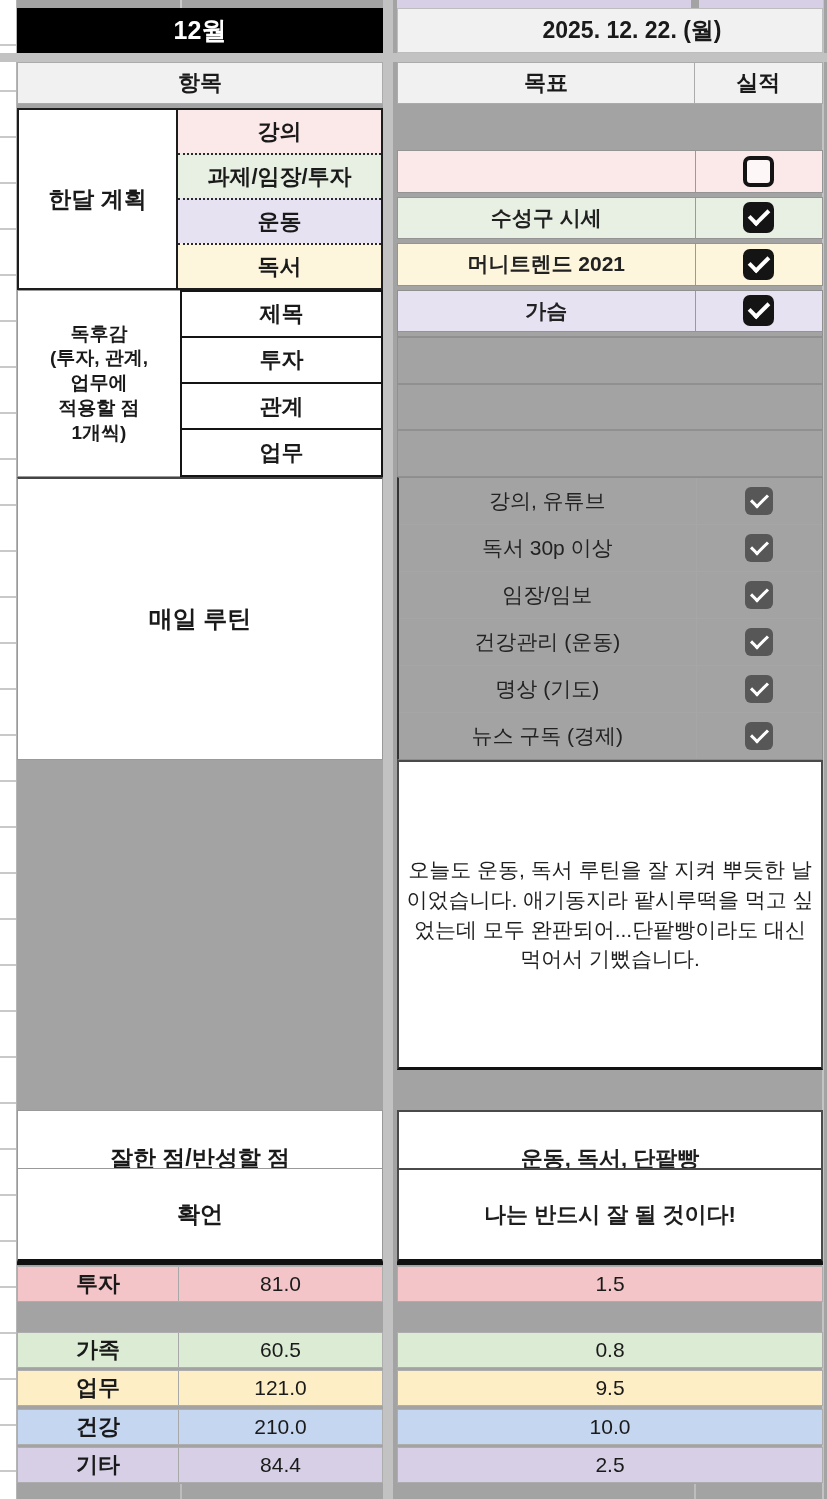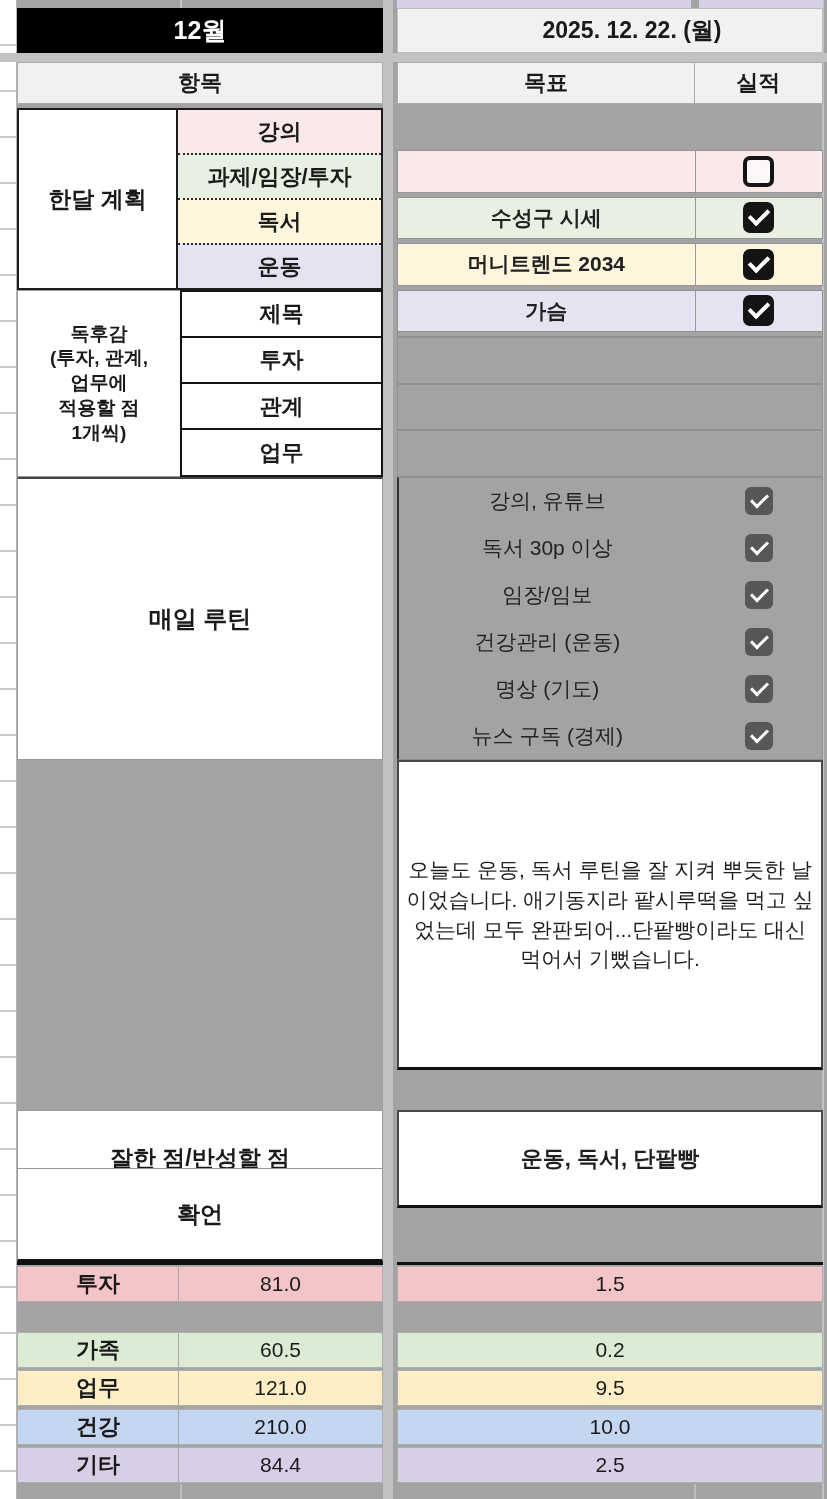--- a/index.html
+++ b/index.html
@@ -145,26 +145,26 @@
     <div class="ml-rows">
 
         <div class="ml-row pink">
           <span>강의</span>
         </div>
 
         <div class="ml-row green">
           <span>과제/임장/투자</span>
         </div>
 
+        <div class="ml-row purple">
+          <span>운동</span>
+        </div>
+
         <div class="ml-row yellow">
           <span>독서</span>
-        </div>
-
-        <div class="ml-row purple">
-          <span>운동</span>
         </div>
       </div>
   </div>
 
   <div class="monthly-right">
 
       <div class="mr-row pink">
         <div class="mr-goal"></div>
         <div class="mr-result">
           <span class="cb unchecked"></span>
@@ -172,21 +172,21 @@
       </div>
 
       <div class="mr-row green">
         <div class="mr-goal">수성구 시세</div>
         <div class="mr-result">
           <span class="cb checked"></span>
         </div>
       </div>
 
       <div class="mr-row yellow">
-        <div class="mr-goal">머니트렌드 2034</div>
+        <div class="mr-goal">머니트렌드 2021</div>
         <div class="mr-result">
           <span class="cb checked"></span>
         </div>
       </div>
 
       <div class="mr-row purple">
         <div class="mr-goal">가슴</div>
         <div class="mr-result">
           <span class="cb checked"></span>
         </div>
@@ -268,20 +268,23 @@
   <div class="gr-box y-grat">
     <div class="grat-text">오늘도 운동, 독서 루틴을 잘 지켜 뿌듯한 날이었습니다. 애기동지라 팥시루떡을 먹고 싶었는데 모두 완판되어...단팥빵이라도 대신 먹어서 기뻤습니다.</div>
   </div>
 
   <div class="gl-box y-refl">잘한 점/반성할 점</div>
   <div class="gr-box y-refl">
     <div class="big-val">운동, 독서, 단팥빵</div>
   </div>
 
   <div class="gl-box y-affm">확언</div>
+  <div class="gr-box y-affm">
+    <div class="big-val">나는 반드시 잘 될 것이다!</div>
+  </div>
 
   <div class="summary-left">
 
       <div class="sum-lrow pinkS">
         <div class="sum-label">투자</div>
         <div class="sum-total">81.0</div>
       </div>
 
       <div class="sum-lrow greenS">
         <div class="sum-label">가족</div>
@@ -304,21 +307,21 @@
       </div>
     </div>
 
   <div class="summary-right">
 
       <div class="sum-rrow pinkS">
         <span>1.5</span>
       </div>
 
       <div class="sum-rrow greenS">
-        <span>0.2</span>
+        <span>0.8</span>
       </div>
 
       <div class="sum-rrow yellowS">
         <span>9.5</span>
       </div>
 
       <div class="sum-rrow blueS">
         <span>10.0</span>
       </div>
 

